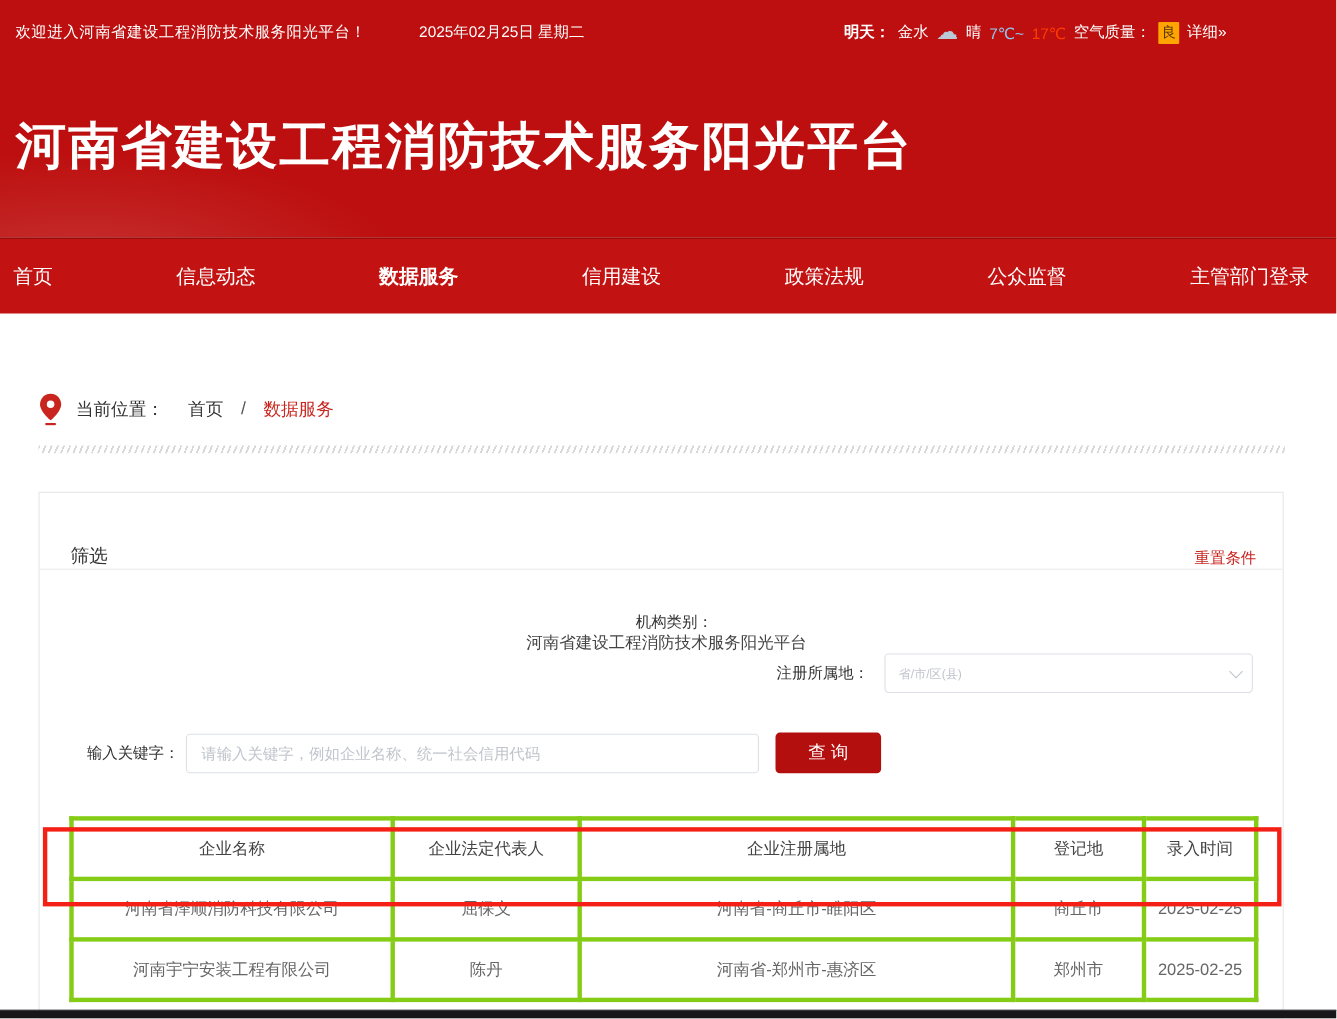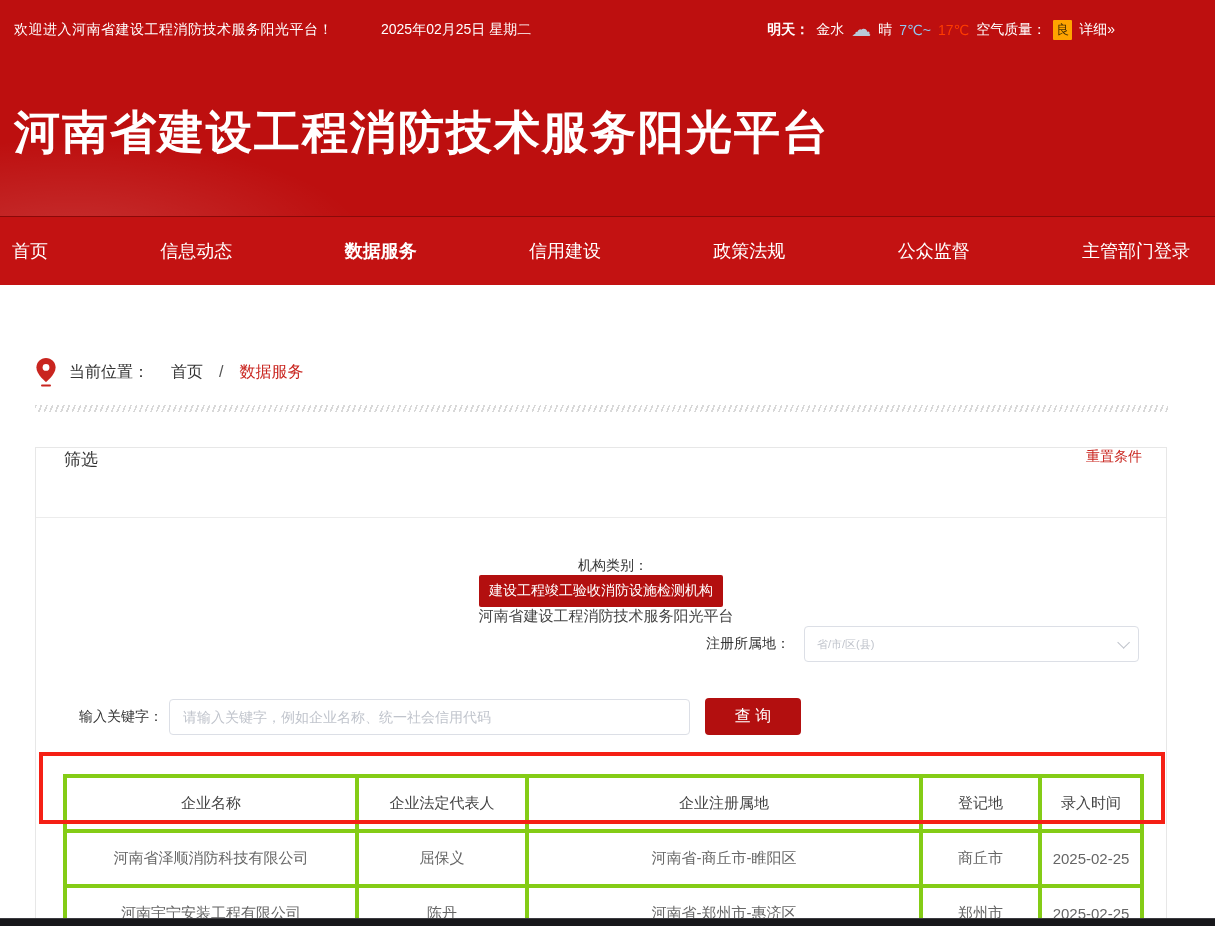--- a/index.html
+++ b/index.html
@@ -41,21 +41,21 @@
   .crumb-row .home { font-size:16px; color:#333; margin-left:22px; cursor:pointer; }
   .crumb-row .sep  { font-size:16px; color:#555; margin:0 16px; }
   .crumb-row .cur  { font-size:16px; color:#c9251f; cursor:pointer; }
 
   .slash-divider { margin:16px 0 0 35px; width:1133px; height:7px;
      background:repeating-linear-gradient(112deg,#d8d8d8 0,#d8d8d8 1.6px,transparent 1.6px,transparent 5.2px); }
 
   
   .card { margin:35px 0 0 35px; width:1132px; height:479px;
           border:1px solid #e7e7e7; background:#fff; overflow:hidden; }
-  .card-head { height:70px; display:flex; align-items:flex-start; justify-content:space-between;
+  .card-head { height:70px; display:flex; align-items:flex-end; justify-content:space-between;
                padding:0 24px 0 28px; border-bottom:1px solid #ececec; }
   .card-head .title { font-size:17px; color:#333; }
   .card-head .reset { font-size:14px; color:#c9251f; cursor:pointer; }
   .card-body { padding:0 27px; }
 
   .frow { display:flex; align-items:center; }
   .frow1 { margin-top:39px;flex-direction:column; }
   .frow2 { margin-top:36px; }
   .flabel { width:100px; text-align:right; font-size:14px; color:#333; flex:none; margin-right:6px; }
   .tag-selected { background:#b30f0f; color:#fff; font-size:14px; padding:7px 10px;
@@ -142,21 +142,20 @@
   <div class="card">
     <div class="card-head">
       <span class="title">筛选</span>
       <span class="reset">重置条件</span>
     </div>
 
     <div class="card-body">
 
       <div class="frow frow1">
         <span class="flabel">机构类别：</span>
-        <span class="tag-selected">建设工程竣工验收消防设施检测机构</span>
         <span class="tag-plain">河南省建设工程消防技术服务阳光平台</span>
         <span class="region-group">
           <span class="flabel2">注册所属地：</span>
           <span class="select-box">
             <span class="ph">省/市/区(县)</span>
             <span class="chev"></span>
           </span>
         </span>
       </div>
 

